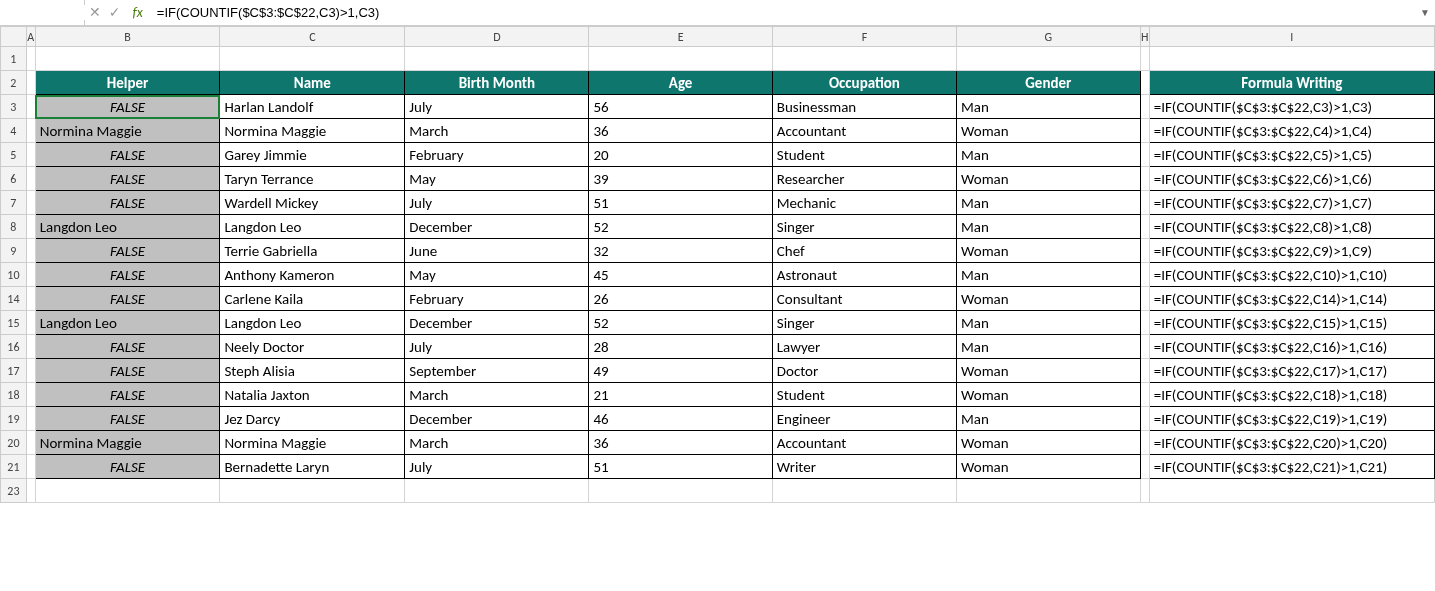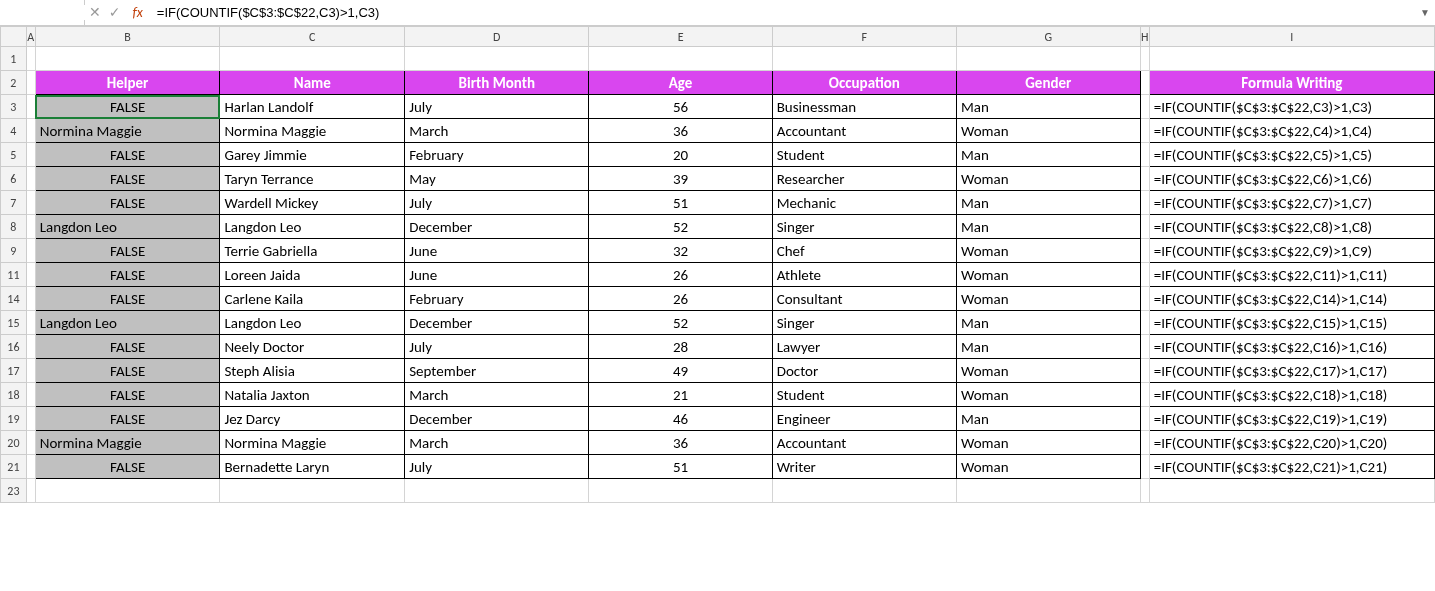--- a/index.html
+++ b/index.html
@@ -5,21 +5,21 @@
   * { margin: 0; padding: 0; box-sizing: border-box; }
   body { font-family: Calibri, Arial, sans-serif; font-size: 14px; background: #fff; color: #000; }
 
   
   .formula-bar { display: flex; align-items: center; height: 26px; border-bottom: 1px solid #ccc; }
   .name-box-wrap { display: flex; align-items: center; width: 85px; border-right: 1px solid #ccc; height: 100%; }
   .name-box { flex: 1; padding: 0 6px; font-size: 13px; outline: none; border: none; text-align: right; }
   .name-dd { width: 16px; text-align: center; color: #666; font-size: 10px; cursor: pointer; line-height: 8px; }
   .fbar-btns { display: flex; align-items: center; padding: 0 4px; gap: 8px; color: #999; }
   .fbar-btns span { cursor: pointer; font-size: 14px; }
-  .fx-label { font-style: italic; font-size: 13px; color: #c2410c; cursor: pointer; padding: 0 4px; text-align: right; }
+  .fx-label { font-style: italic; font-size: 13px; color: #4d7c0f; cursor: pointer; padding: 0 4px; text-align: right; }
   .formula-input { flex: 1; padding: 0 6px; font-size: 13px; outline: none; border: none; }
   .formula-expand { width: 20px; text-align: center; color: #666; cursor: pointer; font-size: 10px; }
 
   
   .sheet { overflow: auto; }
   table.grid { border-collapse: collapse; table-layout: fixed; }
   .corner { width: 26px; height: 20px; background: #f3f3f3; border: 1px solid #ccc; cursor: pointer; }
   th.colh { background: #f3f3f3; border: 1px solid #ccc; font-weight: normal; font-size: 12px; color: #444; height: 20px; cursor: pointer; }
   th.rowh { width: 26px; background: #f3f3f3; border: 1px solid #ccc; font-weight: normal; font-size: 12px; color: #444; text-align: center; cursor: pointer; }
   td.cell { border: 1px solid #d4d4d4; height: 24px; padding: 0 4px; font-size: 15px; white-space: nowrap; overflow: hidden; }
@@ -29,25 +29,25 @@
   .col-B { width: 186px; }
   .col-C { width: 186px; }
   .col-D { width: 186px; }
   .col-E { width: 186px; }
   .col-F { width: 186px; }
   .col-G { width: 186px; }
   .col-H { width: 4px; }
   .col-I { width: 286px; }
 
   
-  .hdr { background: #d946ef; color: #fff; font-weight: bold; text-align: center; border: 1px solid #000 !important; }
+  .hdr { background: #0f766e; color: #fff; font-weight: bold; text-align: center; border: 1px solid #000 !important; }
   .dcell { border: 1px solid #000 !important; }
-  .helper { background: #c0c0c0; text-align: center; }
+  .helper { background: #c0c0c0; text-align: center; font-style: italic; }
   .helper-name { background: #c0c0c0; text-align: left; }
-  .num { text-align: center; }
+  .num { text-align: left; }
 
   
   .selected { outline: 2px solid #1a7f37; outline-offset: -2px; }
 
   .paste-icon { width: 20px; height: 20px; position: absolute; cursor: pointer; font-size: 14px; color: #555; }
 </style>
 </head>
 <body>
 
 <div class="formula-bar">
@@ -195,30 +195,30 @@
           <td class="cell dcell helper">FALSE</td>
           <td class="cell dcell">Terrie Gabriella</td>
           <td class="cell dcell">June</td>
           <td class="cell dcell num">32</td>
           <td class="cell dcell">Chef</td>
           <td class="cell dcell">Woman</td>
           <td class="cell"></td>
           <td class="cell dcell">=IF(COUNTIF($C$3:$C$22,C9)&gt;1,C9)</td>
         </tr>
         <tr>
-          <th class="rowh">11</th>
-          <td class="cell"></td>
-          <td class="cell dcell helper">FALSE</td>
-          <td class="cell dcell">Loreen Jaida</td>
-          <td class="cell dcell">June</td>
-          <td class="cell dcell num">26</td>
-          <td class="cell dcell">Athlete</td>
-          <td class="cell dcell">Woman</td>
-          <td class="cell"></td>
-          <td class="cell dcell">=IF(COUNTIF($C$3:$C$22,C11)&gt;1,C11)</td>
+          <th class="rowh">10</th>
+          <td class="cell"></td>
+          <td class="cell dcell helper">FALSE</td>
+          <td class="cell dcell">Anthony Kameron</td>
+          <td class="cell dcell">May</td>
+          <td class="cell dcell num">45</td>
+          <td class="cell dcell">Astronaut</td>
+          <td class="cell dcell">Man</td>
+          <td class="cell"></td>
+          <td class="cell dcell">=IF(COUNTIF($C$3:$C$22,C10)&gt;1,C10)</td>
         </tr>
         <tr>
           <th class="rowh">14</th>
           <td class="cell"></td>
           <td class="cell dcell helper">FALSE</td>
           <td class="cell dcell">Carlene Kaila</td>
           <td class="cell dcell">February</td>
           <td class="cell dcell num">26</td>
           <td class="cell dcell">Consultant</td>
           <td class="cell dcell">Woman</td>

